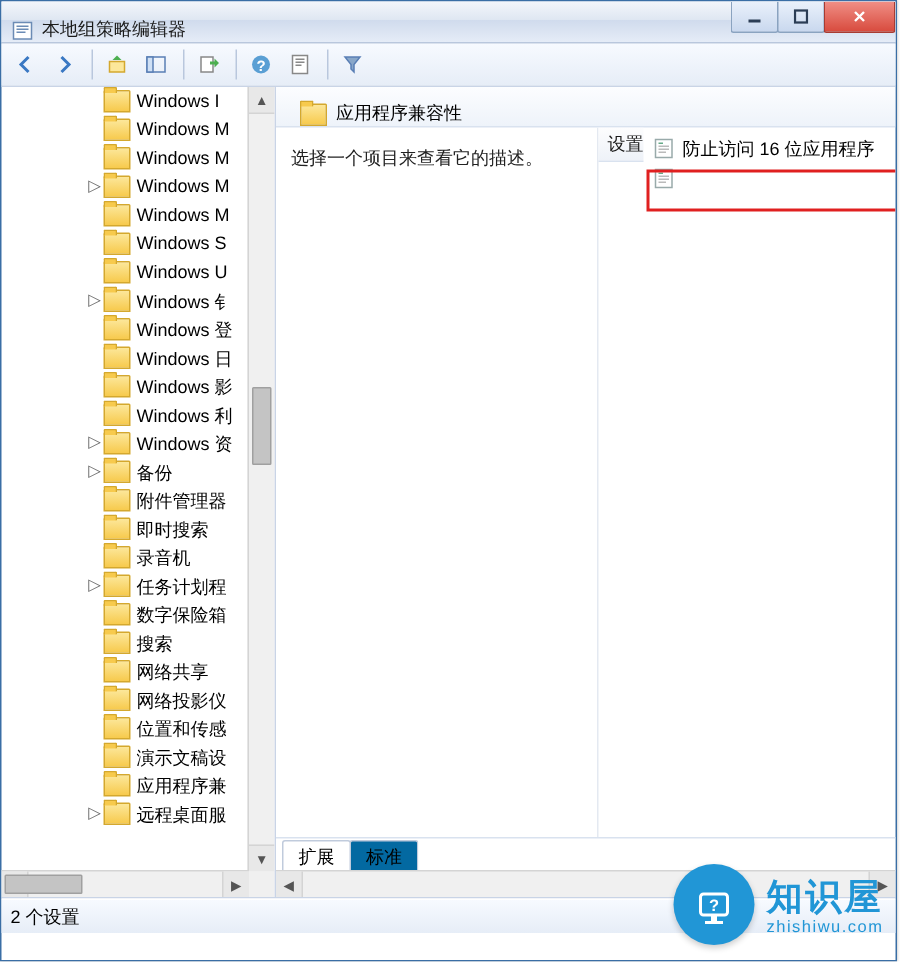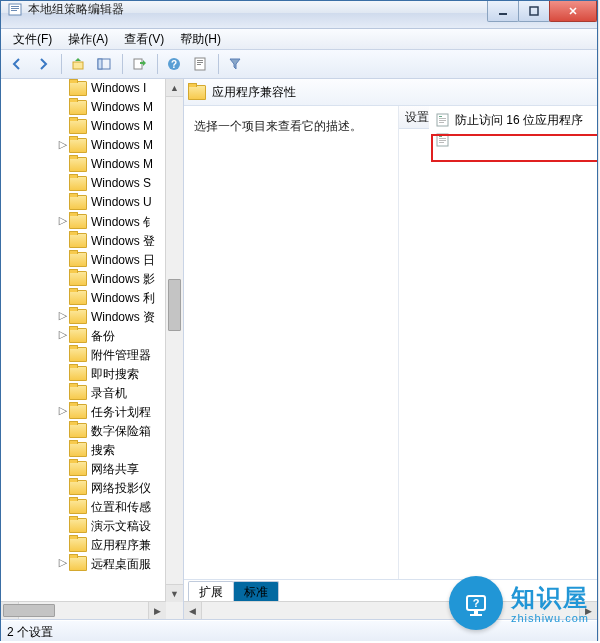--- a/index.html
+++ b/index.html
@@ -1,17 +1,17 @@
 <!DOCTYPE html>
 <html><head>
 <meta charset="utf-8">
 <style>
 html,body{margin:0;padding:0;font-family:"Microsoft YaHei","SimSun",Tahoma,sans-serif;font-size:12px;background:#fff;color:#000}
 .window{width:596px;height:639px;border:1px solid #3a6ea5;position:relative;background:#fff;box-shadow:0 0 2px rgba(0,0,0,0.3)}
-.titlebar{height:27px;background:linear-gradient(to bottom,#f3f6fb 0%,#dfe7f2 45%,#d0dbed 46%,#e5ecf7 100%);border-bottom:1px solid #b9c7dd;display:flex;align-items:flex-start;padding-left:6px;position:relative}
+.titlebar{height:27px;background:linear-gradient(to bottom,#f3f6fb 0%,#dfe7f2 45%,#d0dbed 46%,#e5ecf7 100%);border-bottom:1px solid #b9c7dd;display:flex;align-items:flex-end;padding-left:6px;position:relative}
 .titlebar .ticon{width:16px;height:16px;margin-right:5px}
 .titlebar .title{font-size:12px;color:#1a1a1a}
 .winbtns{position:absolute;right:0;top:0;display:flex}
 .winbtn{width:30px;height:20px;border:1px solid #8aa3c0;border-top:none;background:linear-gradient(to bottom,#eaf1fb,#c9d8ee);display:flex;align-items:center;justify-content:center;font-size:10px;color:#2b3d55;border-radius:0 0 2px 2px;margin-left:-1px}
 .winbtn.close{background:linear-gradient(to bottom,#f08f86,#d84b3e);color:#fff;width:46px;border-color:#a83b31}
 .menubar{height:20px;background:linear-gradient(to bottom,#fafcff,#e9eef6);border-bottom:1px solid #c9d4e6;display:flex;align-items:center;padding:0 4px}
 .menuitem{padding:2px 8px;cursor:default}
 .toolbar{height:28px;background:linear-gradient(to bottom,#f7faff,#e6edf7);border-bottom:1px solid #c9d4e6;display:flex;align-items:center;padding:0 4px}
 .tbtn{width:22px;height:22px;display:flex;align-items:center;justify-content:center;margin-right:2px;border:1px solid transparent;border-radius:2px}
 .tsep{width:1px;height:20px;background:#b9c7dd;margin:0 4px}
@@ -29,21 +29,21 @@
 .hscroll .abtn.l{left:0;border-right:1px solid #d4d4d4}
 .hscroll .abtn.r{right:0;border-left:1px solid #d4d4d4}
 .corner{position:absolute;right:0;bottom:0;width:17px;height:17px;background:#f0f0f0}
 .tree{padding:2px 0 2px 0;white-space:nowrap;overflow:hidden}
 .node{display:flex;align-items:flex-start;height:19px;padding-left:70px}
 .node .exp{width:12px;display:inline-flex;justify-content:center;color:#6a6a6a;font-size:11px;margin-left:-14px}
 .folder{width:16px;height:13px;background:linear-gradient(to bottom,#fce79a 0%,#f7ca4d 100%);border:1px solid #d4a82e;border-radius:1px 1px 0 0;position:relative;margin-right:4px;flex-shrink:0}
 .folder:before{content:"";position:absolute;top:-3px;left:-1px;width:7px;height:3px;background:#f7ca4d;border:1px solid #d4a82e;border-bottom:none;border-radius:1px 1px 0 0}
 .nlabel{overflow:hidden;text-overflow:clip}
 .rightpane{flex:1;display:flex;flex-direction:column;overflow:hidden;position:relative}
-.rhead{height:26px;background:linear-gradient(to bottom,#fcfdff,#eef3fa);border-bottom:1px solid #d9e2ef;display:flex;align-items:center;padding-left:4px}
+.rhead{height:26px;background:linear-gradient(to bottom,#fcfdff,#eef3fa);border-bottom:1px solid #d9e2ef;display:flex;align-items:flex-end;padding-left:16px}
 .rhead .folder{margin-right:6px}
 .rbody{flex:1;display:flex;overflow:hidden}
 .descpane{width:196px;padding:12px 8px 8px 10px;font-size:12px;color:#222}
 .listpane{flex:1;display:flex;flex-direction:row;border-left:1px solid #e4e9f1}
 .colhdr{height:22px;background:linear-gradient(to bottom,#fdfdfe,#eef2f8);border-bottom:1px solid #d9e2ef;display:flex;align-items:center;padding-left:6px;color:#1a1a1a}
 .listbody{flex:1;padding:4px 4px;overflow:hidden;position:relative}
 .litem{display:flex;align-items:center;height:20px;padding:0 2px}
 .litem .sicon{width:16px;height:16px;margin-right:4px;display:inline-flex;align-items:center;justify-content:center}
 .redbox{border:2px solid #e02020;position:absolute;left:2px;top:28px;width:184px;height:24px;pointer-events:none}
 .rhscroll{position:absolute;left:0;right:0;bottom:0;height:17px;background:#f0f0f0;border-top:1px solid #d4d4d4}
@@ -87,26 +87,20 @@
           </svg>
         </div>
       <div class="winbtn close">
           <svg width="10" height="10">
             <path d="M2 2 L8 8 M8 2 L2 8" stroke="#fff" stroke-width="1.6"></path>
           </svg>
         </div>
     </div>
   </div>
 
-  <div class="menubar">
-    <span class="menuitem">文件(F)</span>
-    <span class="menuitem">操作(A)</span>
-    <span class="menuitem">查看(V)</span>
-    <span class="menuitem">帮助(H)</span>
-  </div>
 
   <div class="toolbar">
     <div class="tbtn">
         <svg width="16" height="16">
           <path d="M10 3 L5 8 L10 13" fill="none" stroke="#3a78c3" stroke-width="2"></path>
         </svg>
       </div>
     <div class="tbtn">
         <svg width="16" height="16">
           <path d="M6 3 L11 8 L6 13" fill="none" stroke="#3a78c3" stroke-width="2"></path>

